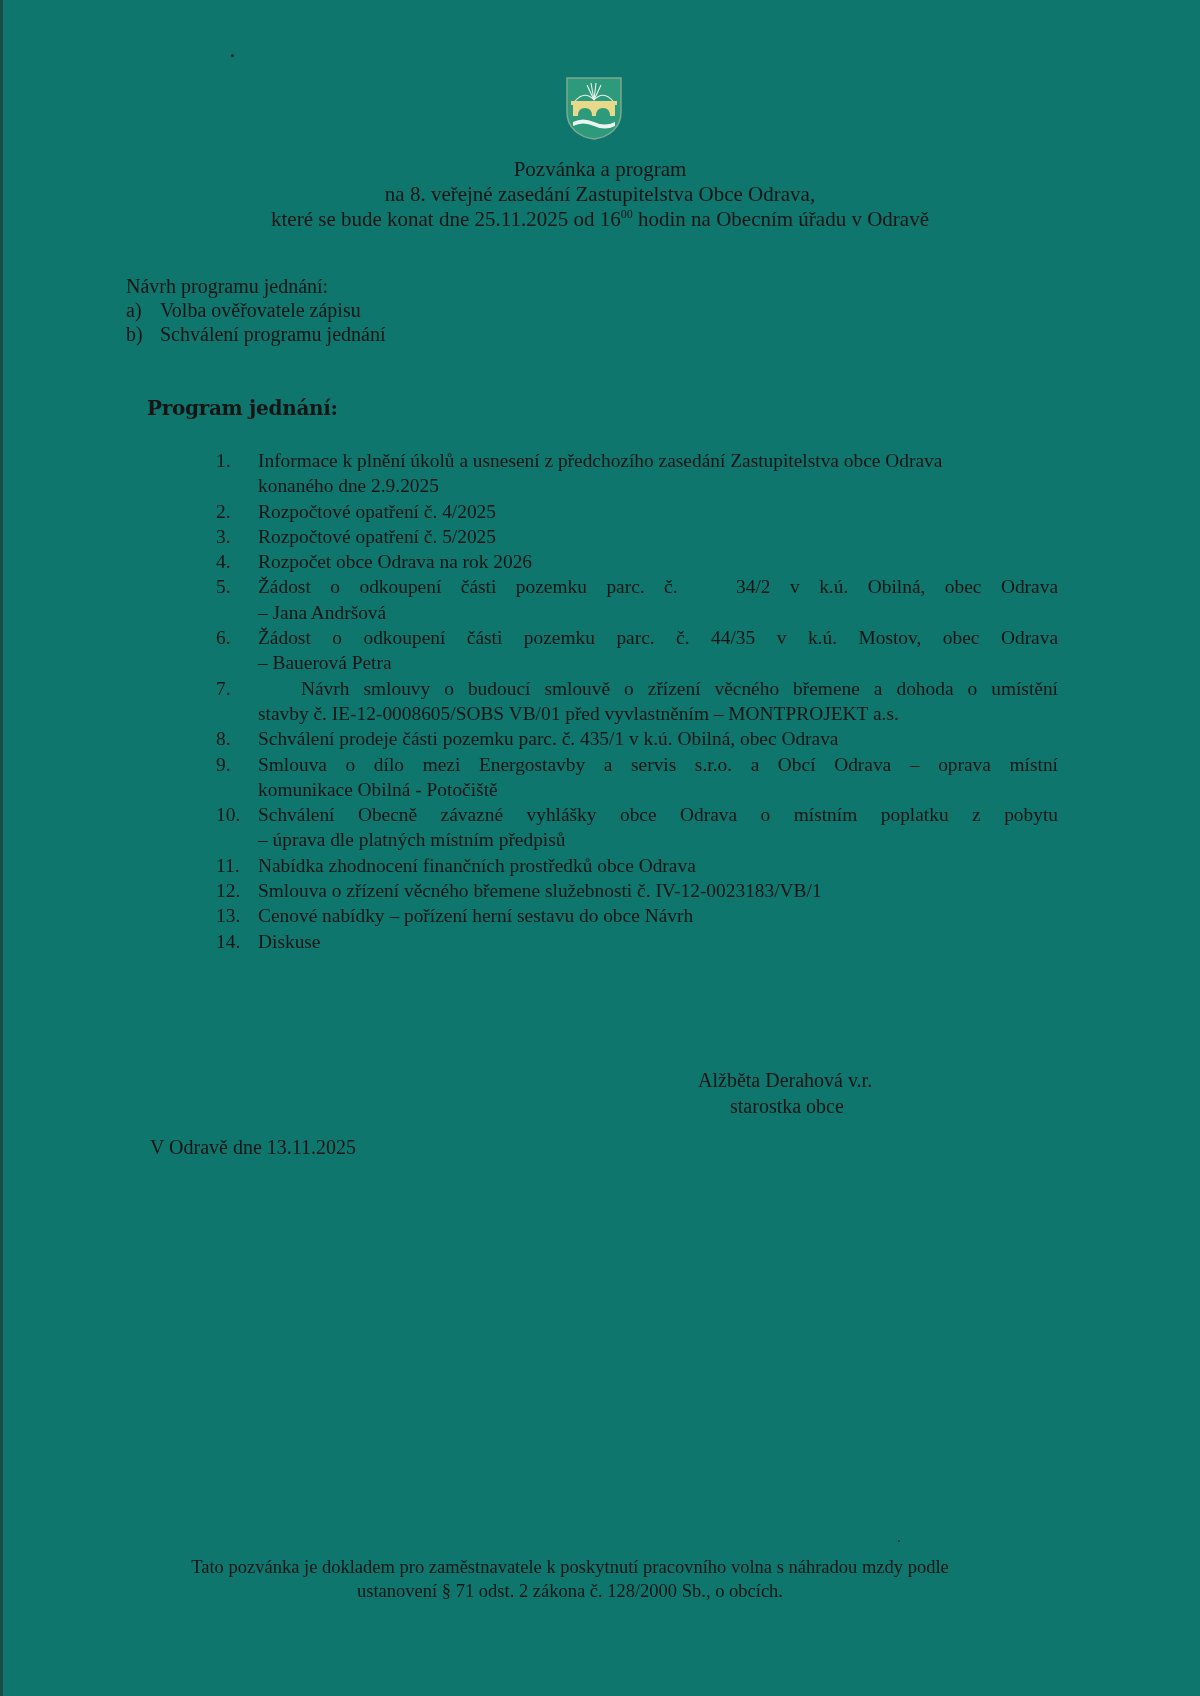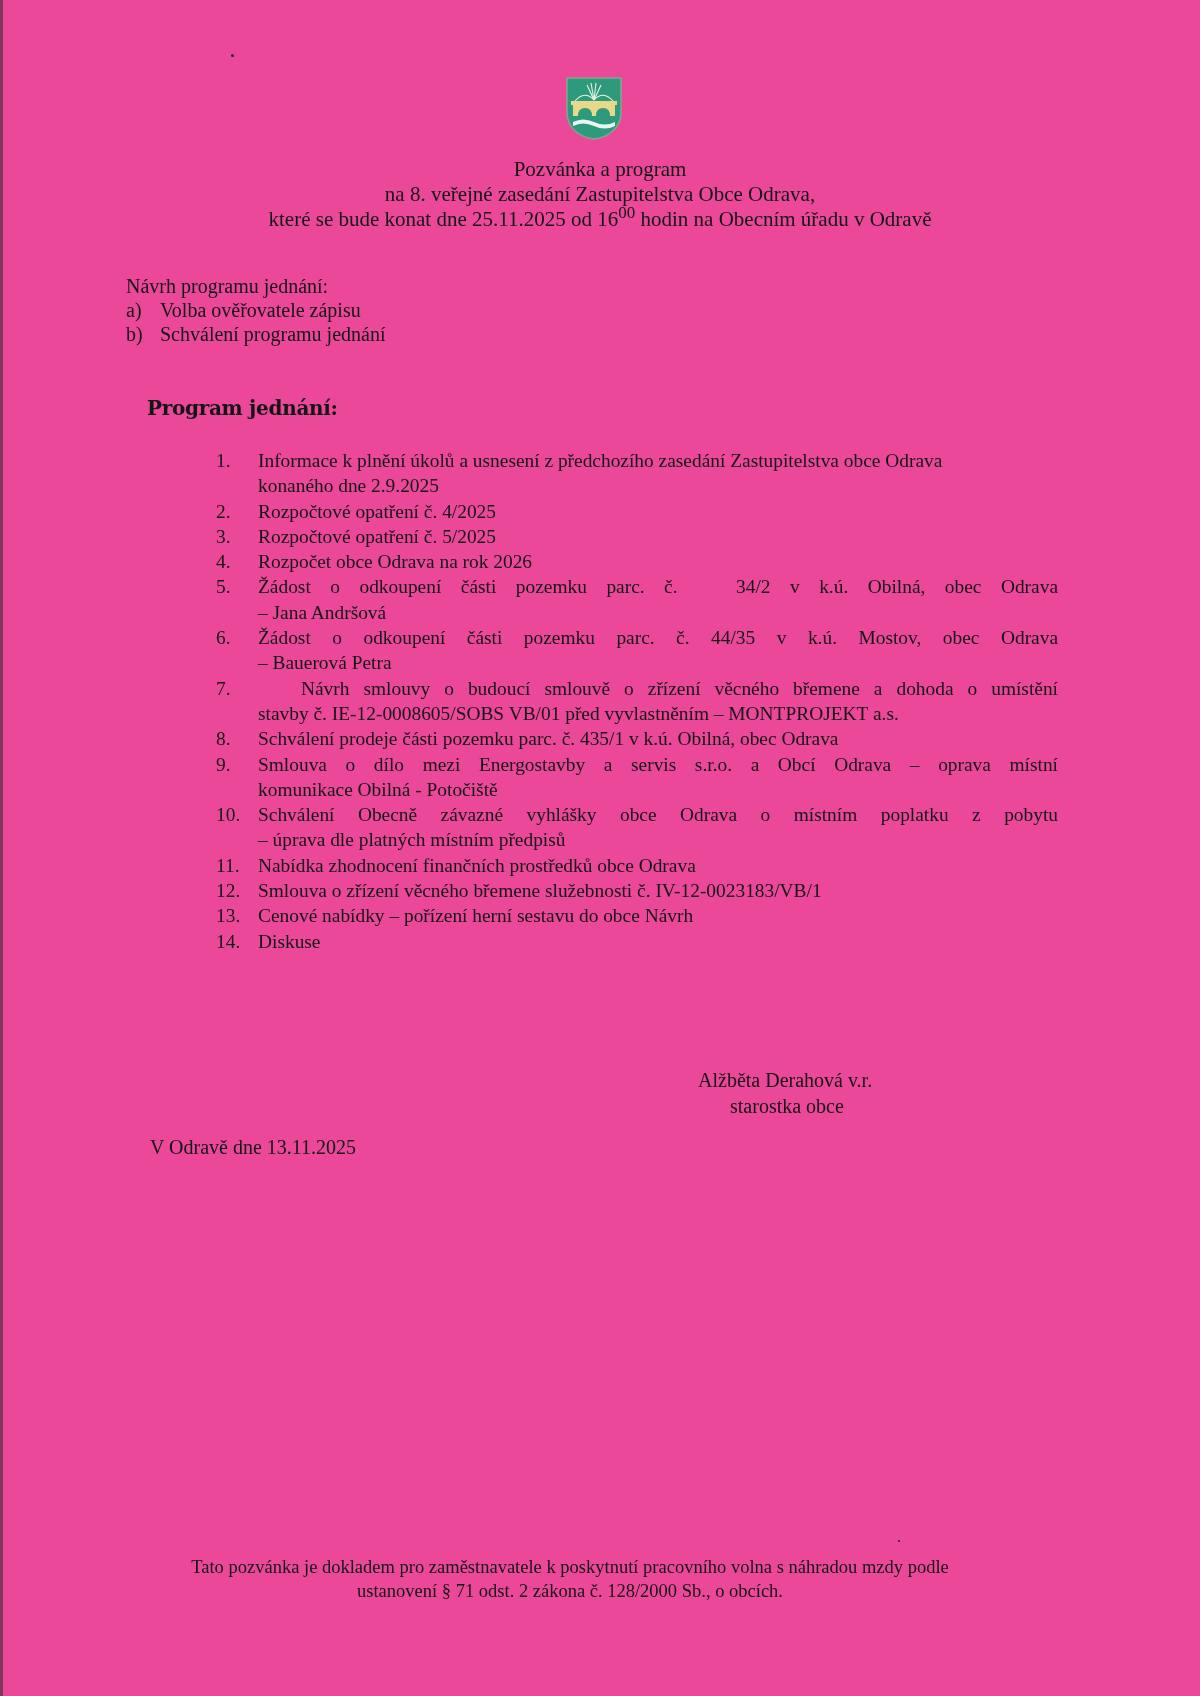--- a/index.html
+++ b/index.html
@@ -1,29 +1,29 @@
 <!DOCTYPE html>
 <html><head>
   <meta charset="utf-8">
   <style>
     html, body { margin: 0; padding: 0; background: #ffffff; }
     body {
       width: 1200px; height: 1696px; position: relative; overflow: hidden;
       font-family: "Liberation Serif", "DejaVu Serif", serif;
       color: #151515;
     }
-    .page { position: absolute; inset: 0; background: #ec4899; }
+    .page { position: absolute; inset: 0; background: #0f766e; }
     .scan-edge { position: absolute; left: 0; top: 0; width: 3px; height: 100%; background: #2a2a2a; opacity: .55; }
     .speck { position: absolute; width: 3px; height: 3px; border-radius: 50%; background: #222; }
 
     .crest { position: absolute; left: 565px; top: 76px; width: 58px; height: 64px; }
 
     .title-block { position: absolute; left: 0; width: 1200px; text-align: center; }
     .title-line { font-size: 21px; line-height: 25px; white-space: nowrap; }
-    sup { font-size: 17px; vertical-align: 8px; line-height: 0; }
+    sup { font-size: 12px; vertical-align: 8px; line-height: 0; }
 
     .proposal { position: absolute; left: 126px; top: 274px; font-size: 20px; line-height: 24px; }
     .proposal .row { display: flex; }
     .proposal .mark { width: 34px; }
 
     .program-heading { position: absolute; left: 147px; top: 396px; font-size: 20px; font-weight: bold; font-family: "DejaVu Serif", serif; letter-spacing: -0.3px; }
 
     .agenda { position: absolute; left: 216px; top: 448px; width: 842px; font-size: 19.4px; line-height: 25.3px; }
     .agenda .item { display: flex; }
     .agenda .num { width: 42px; flex: none; text-align: left; }

